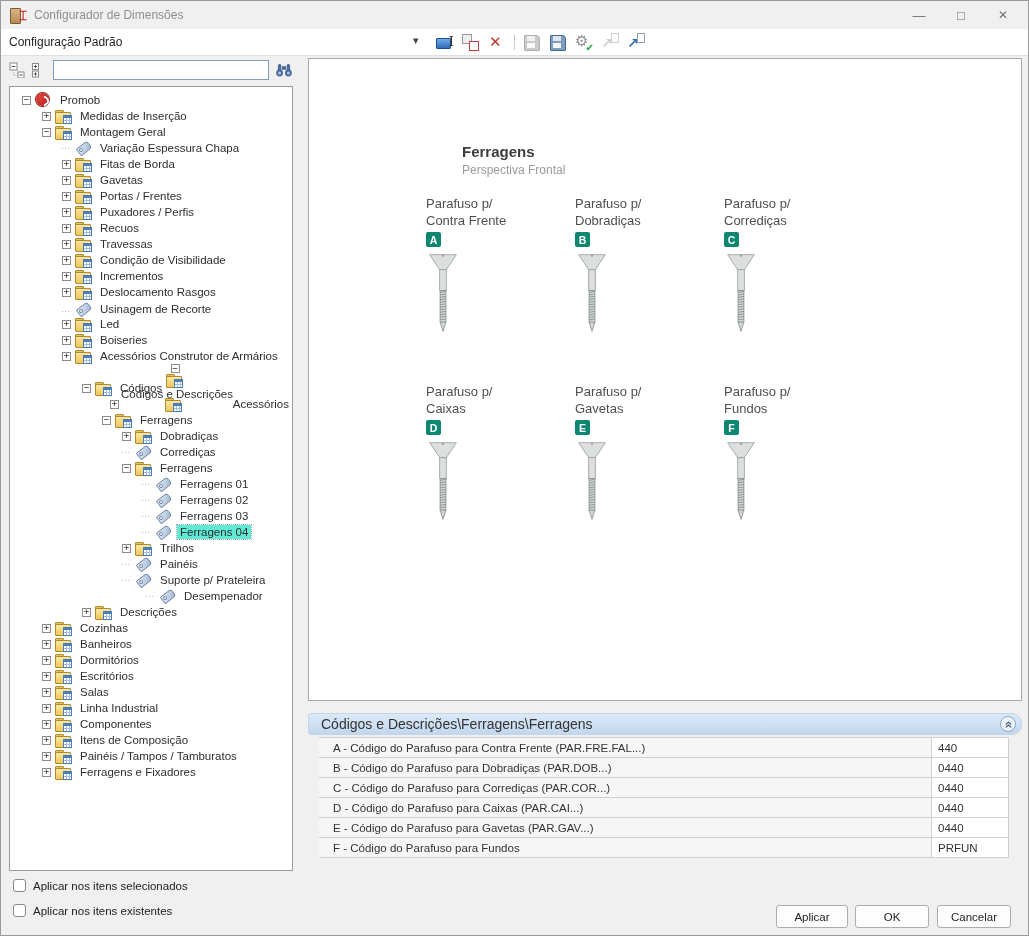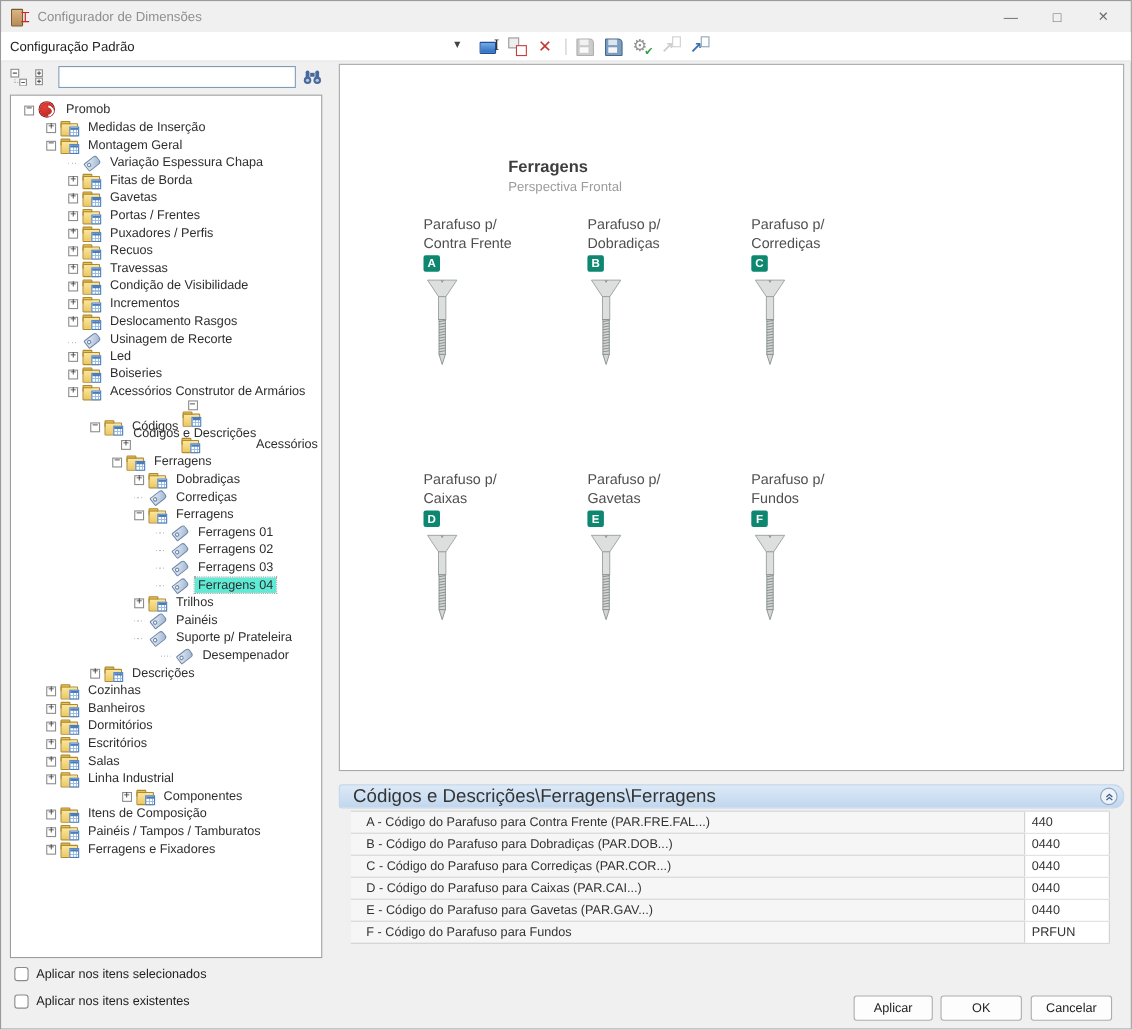--- a/index.html
+++ b/index.html
@@ -103,31 +103,31 @@
     border-radius:50%; transform:rotate(45deg); }
   .tree-label { padding:1px 3px; }
   .selected .tree-label { background:#5eead4; outline:1px dotted #a8a8a8; }
 
   
   .main-panel { position:absolute; top:57px; left:307px; width:714px; height:643px;
     background:#ffffff; border:1px solid #a8a8a8; overflow:hidden; }
   .pv-header { padding:84px 0 0 153px; }
   .pv-title { font-size:15px; font-weight:bold; color:#3d3d3d; }
   .pv-subtitle { font-size:12px; color:#9b9b9b; margin-top:3px; }
-  .pv-grid { margin:18px 0 0 76px; display:grid; grid-template-columns:149px 149px 149px; row-gap:92px; }
+  .pv-grid { margin:18px 0 0 117px; display:grid; grid-template-columns:149px 149px 149px; row-gap:48px; }
   .pv-label { font-size:13px; color:#4f4f4f; line-height:17px; }
   .pv-badge { width:15px; height:15px; margin:3px 0 4px 0; background:#0e8770; color:#fff;
     font-size:10.5px; font-weight:bold; display:flex; align-items:center; justify-content:center; border-radius:2px; }
   .screw { margin-left:2px; display:block; }
 
   
   .props { position:absolute; top:712px; left:307px; width:714px; }
   .props-header { height:22px; background:linear-gradient(#dce9f7,#c1d7ee); border:1px solid #c3d5ea;
     border-radius:3px 10px 10px 3px; display:flex; align-items:center; padding:0 5px 0 12px;
-    font-size:17px; color:#333; }
+    font-size:14px; color:#333; }
   .collapse-btn { margin-left:auto; width:16px; height:16px; border-radius:50%;
     border:1px solid #8ca7c7; background:#eef3fa; display:flex; align-items:center; justify-content:center; }
   .props-rows { margin:2px 0 0 11px; width:690px; border-top:1px solid #cfcfcf; }
   .prop-row { position:relative; height:20px; display:flex; align-items:center;
     background:#f6f6f6; border-bottom:1px solid #cfcfcf; font-size:11.5px; color:#333; }
   .prop-label { padding-left:14px; }
   .prop-value { position:absolute; right:0; top:0; bottom:0; width:78px; background:#ffffff;
     border-left:1px solid #cfcfcf; border-right:1px solid #cfcfcf;
     display:flex; align-items:center; padding-left:6px; }
 
@@ -500,21 +500,21 @@
       </div>
 
       <div class="tree-item icon-folder exp-plus" style="padding-left: 32px;">
         <span class="expander"></span>
         <span class="tree-icon">
           <i class="grid"></i>
         </span>
         <span class="tree-label">Linha Industrial</span>
       </div>
 
-      <div class="tree-item icon-folder exp-plus" style="padding-left: 32px; justify-content: center;">
+      <div class="tree-item icon-folder exp-plus" style="padding-left: 32px;">
         <span class="expander"></span>
         <span class="tree-icon">
           <i class="grid"></i>
         </span>
         <span class="tree-label">Componentes</span>
       </div>
 
       <div class="tree-item icon-folder exp-plus" style="padding-left: 32px;">
         <span class="expander"></span>
         <span class="tree-icon">

